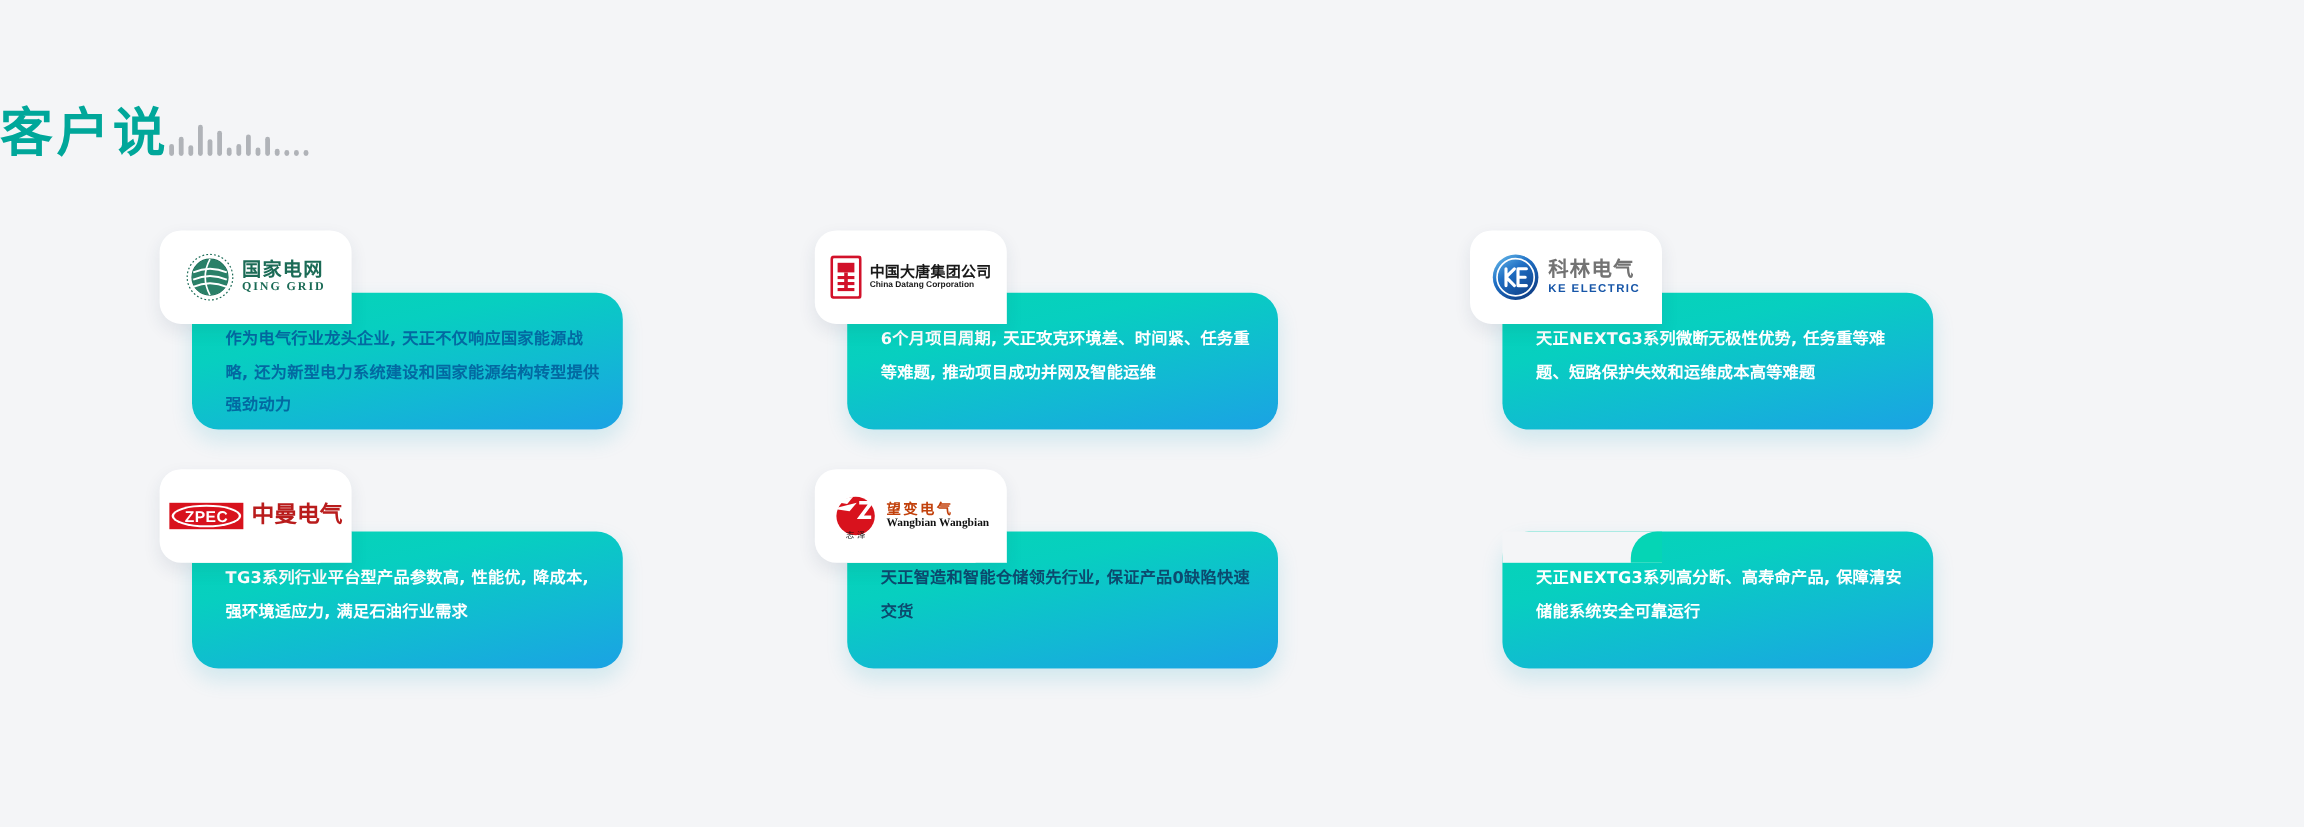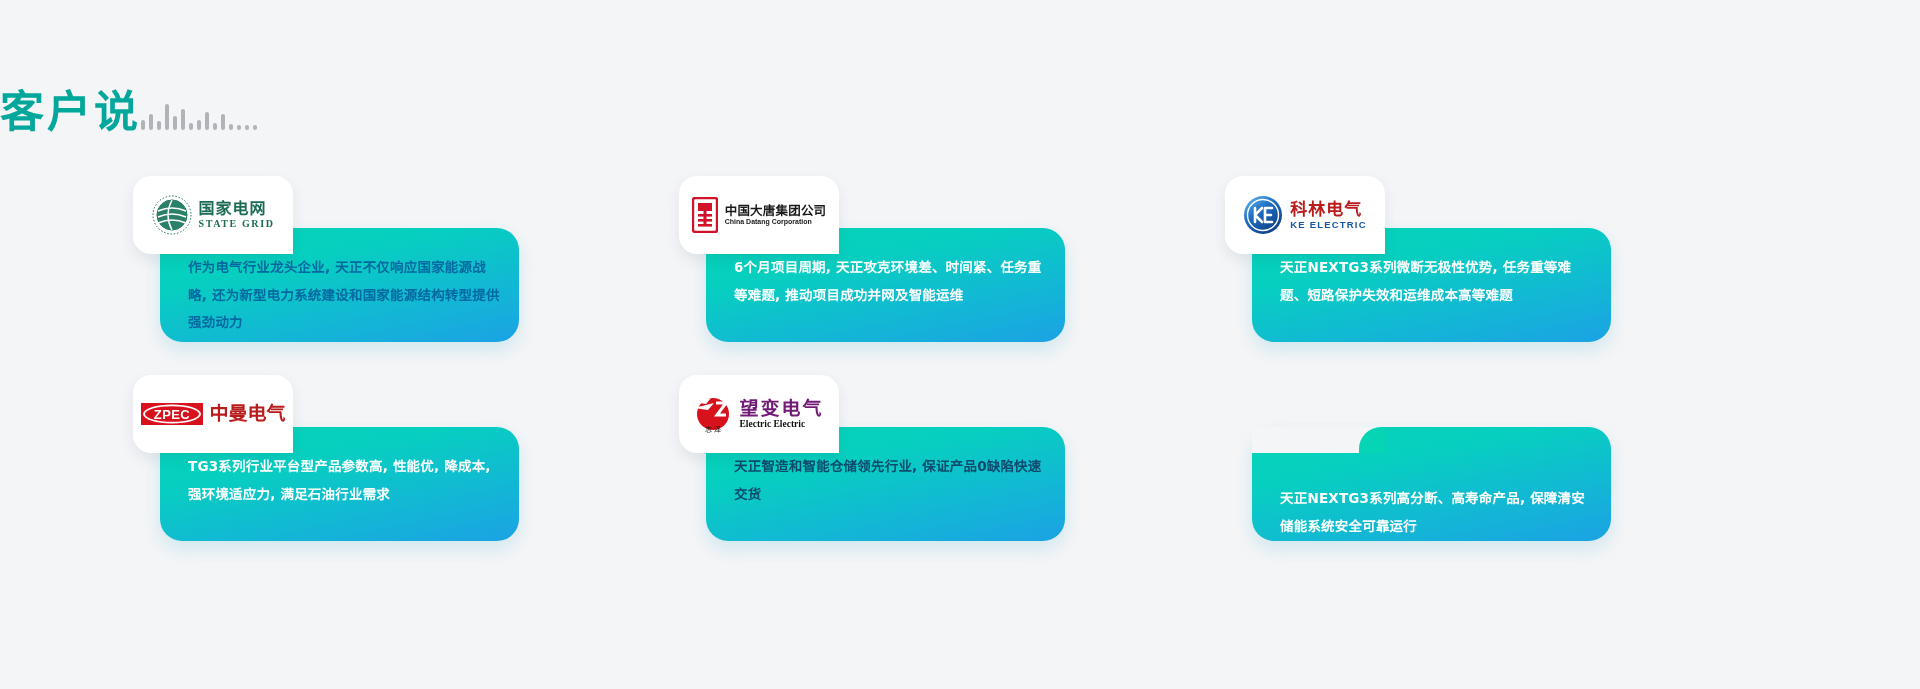--- a/index.html
+++ b/index.html
@@ -53,21 +53,21 @@
   .waveform span {
     display:block;
     width:4px;
     border-radius:2px;
     background:#b0b3b8;
   }
 
   
   .grid {
     position:absolute;
-    top:176px;
+    top:192px;
     left:133px;
     width:1654px;
     display:grid;
     grid-template-columns:repeat(3, 386px);
     column-gap:160px;
     row-gap:33px;
   }
 
   .card {
     position:relative;
@@ -149,26 +149,26 @@
     font-family:"Liberation Serif",serif;
   }
 
   
   .brand-stategrid .logo-cn { color:#1b6b56; letter-spacing:1px; }
   .brand-stategrid .logo-en { color:#1b6b56; letter-spacing:1.6px; font-size:10px; }
 
   .brand-datang .logo-cn { color:#1a1a1a; font-size:12.5px; letter-spacing:.2px; }
   .brand-datang .logo-en { color:#1a1a1a; font-size:7px; font-family:"Liberation Sans",sans-serif; letter-spacing:0; }
 
-  .brand-kelin .logo-cn { color:#b91c1c; letter-spacing:1px; font-size:17px; }
+  .brand-kelin .logo-cn { color:#737373; letter-spacing:1px; font-size:17px; }
   .brand-kelin .logo-en { color:#1756a8; font-size:9.5px; font-family:"Liberation Sans",sans-serif; letter-spacing:1.2px; }
 
   .brand-zpec .logo-cn { color:#b91c1c; font-size:19px; letter-spacing:0;text-align:center; }
 
-  .brand-wangbian .logo-cn { color:#701a75; font-size:19px; letter-spacing:2px; }
+  .brand-wangbian .logo-cn { color:#c2410c; font-size:12px; letter-spacing:2px; }
   .brand-wangbian .logo-en { color:#111; font-size:9.5px; letter-spacing:0; }
 
   .brand-qingan .logo-cn { color:#1f8f6e; font-size:15px; letter-spacing:3px; }
   .brand-qingan .logo-en { color:#1f8f6e; font-size:8.5px; font-family:"Liberation Sans",sans-serif; font-weight:700; letter-spacing:.4px; }
 
   
   .quote {
     position:absolute;
     left:55px;
     top:78px;
@@ -218,21 +218,21 @@
       <circle cx="20" cy="20" r="19" fill="none" stroke="#1b6b56" stroke-width="1" stroke-dasharray="1.5 1.8"></circle>
       <circle cx="20" cy="20" r="15" fill="none" stroke="#1b6b56" stroke-width="1"></circle>
       <path d="M20 5 A15 15 0 0 1 20 35 A15 15 0 0 1 20 5 Z" fill="#2a8068"></path>
       <path d="M6 16 Q20 10 34 16" fill="none" stroke="#fff" stroke-width="1.6"></path>
       <path d="M6 22 Q20 16 34 22" fill="none" stroke="#fff" stroke-width="1.6"></path>
       <path d="M6 28 Q20 22 34 28" fill="none" stroke="#fff" stroke-width="1.6"></path>
       <path d="M20 5 Q12 20 20 35" fill="none" stroke="#fff" stroke-width="1.4"></path>
     </svg>
             <div class="logo-text">
               <div class="logo-cn">国家电网</div>
-              <div class="logo-en">STATE GRID</div>
+              <div class="logo-en">QING GRID</div>
             </div>
           </div>
         </div>
         <div class="quote" style="color: #0369a1;">作为电气行业龙头企业, 天正不仅响应国家能源战略, 还为新型电力系统建设和国家能源结构转型提供强劲动力</div>
       </div>
       <div class="card">
         <div class="card-body" style="background: linear-gradient(168deg, rgb(5, 213, 181) 0%, rgb(7, 207, 192) 32%, rgb(18, 184, 212) 68%, rgb(27, 162, 228) 100%);"></div>
         <div class="card-notch" style="background: rgb(244, 245, 247);"></div>
         <div class="logo-tab">
           <div class="logo brand-datang">
@@ -303,26 +303,26 @@
           <div class="logo brand-wangbian">
             <svg class="logo-mark" width="38" height="40" viewBox="0 0 38 40">
       <path d="M3 20 A16 16 0 0 1 35 20 A16 16 0 0 1 3 20 Z" fill="#d8121d"></path>
       <path d="M0 8 L17 4 L12 10 Z" fill="#fff"></path>
       <path d="M0 14 L20 9 L14 16 Z" fill="#fff"></path>
       <path d="M22 9 h10 l-9 12 h9" fill="none" stroke="#fff" stroke-width="3"></path>
       <text x="19" y="38" text-anchor="middle" font-family="DejaVu Sans, sans-serif" font-size="7" fill="#111">志 泽</text>
     </svg>
             <div class="logo-text">
               <div class="logo-cn">望变电气</div>
-              <div class="logo-en">Electric Electric</div>
+              <div class="logo-en">Wangbian Wangbian</div>
             </div>
           </div>
         </div>
         <div class="quote" style="color: #0c4a6e;">天正智造和智能仓储领先行业, 保证产品0缺陷快速交货</div>
       </div>
       <div class="card">
         <div class="card-body" style="background: linear-gradient(168deg, rgb(5, 213, 181) 0%, rgb(7, 207, 192) 32%, rgb(18, 184, 212) 68%, rgb(27, 162, 228) 100%);"></div>
         <div class="card-notch" style="background: rgb(244, 245, 247);"></div>
-        <div class="quote" style="color: rgb(255, 255, 255); margin-top: 32px;">天正NEXTG3系列高分断、高寿命产品, 保障清安储能系统安全可靠运行</div>
+        <div class="quote" style="color: rgb(255, 255, 255);">天正NEXTG3系列高分断、高寿命产品, 保障清安储能系统安全可靠运行</div>
       </div>
     </div>
 
 </div>
 
 </body></html>

